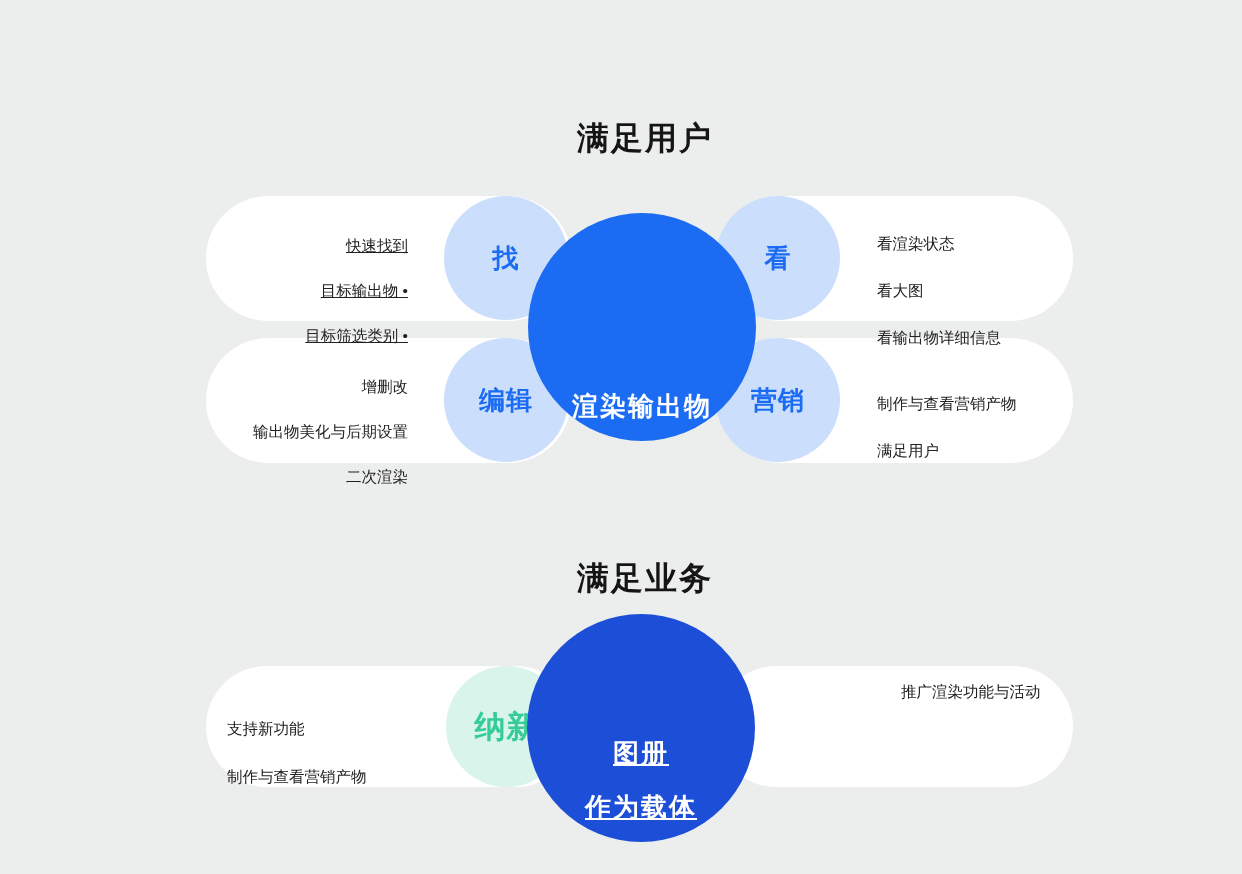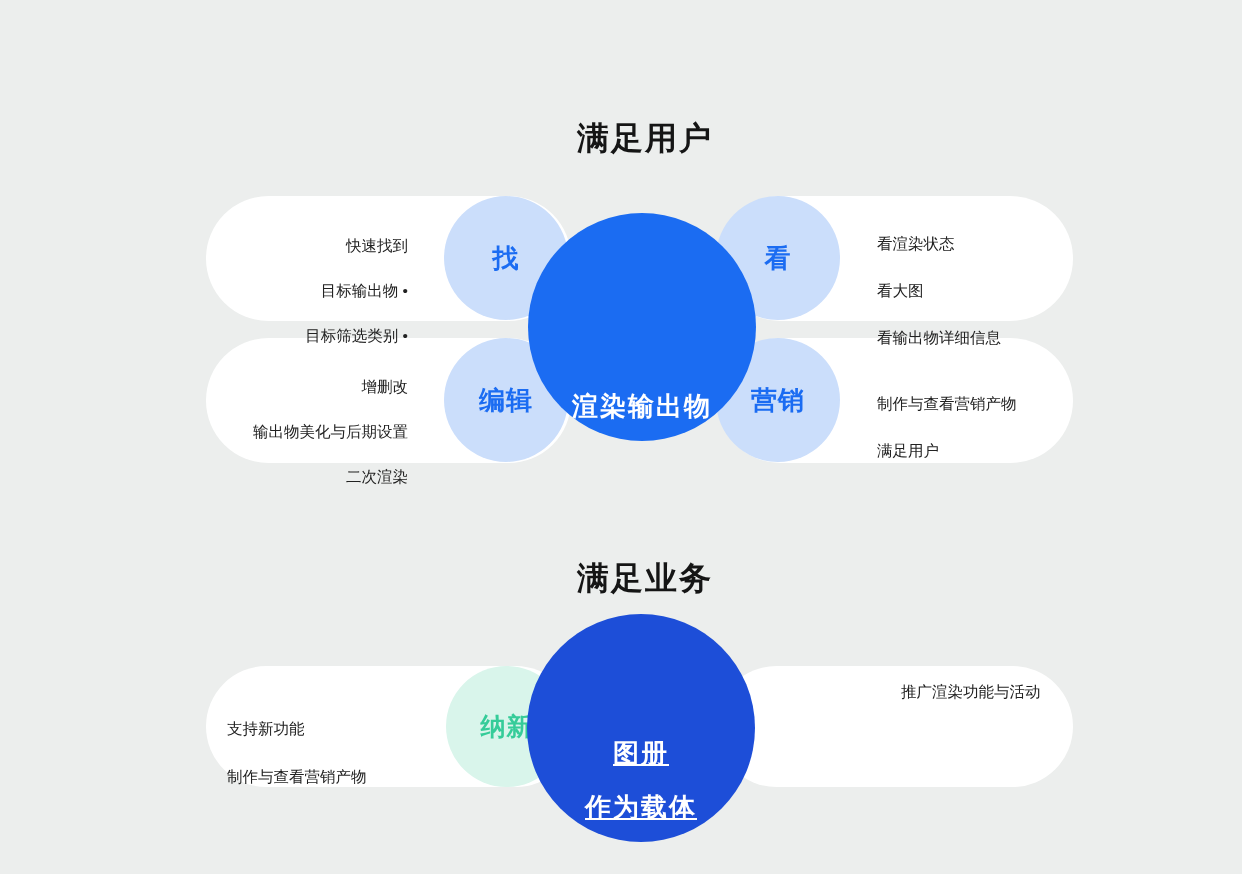--- a/index.html
+++ b/index.html
@@ -40,21 +40,21 @@
     position: absolute;
     border-radius: 50%;
     display: flex;
     align-items: center;
     justify-content: center;
     font-weight: bold;
     z-index: 2;
     letter-spacing: 1px;
   }
   .node-blue  { background: #cbdefb; color: #1b6cf2; font-size: 26px; }
-  .node-green { background: #d9f5eb; color: #35cc99; font-size: 25px; }
+  .node-green { background: #d9f5eb; color: #35cc99; font-size: 31px; }
   .circle-find      { left: 428px; top: 180px; width: 124px; height: 124px; }
   .circle-view      { left: 700px; top: 180px; width: 124px; height: 124px; }
   .circle-edit      { left: 428px; top: 322px; width: 124px; height: 124px; }
   .circle-marketing { left: 700px; top: 322px; width: 124px; height: 124px; }
   .circle-recruit   { left: 430px; top: 650px; width: 121px; height: 121px; }
   .circle-ops       { left: 702px; top: 650px; width: 121px; height: 121px; }
 
   .center-circle {
     position: absolute;
     border-radius: 50%;
@@ -73,21 +73,21 @@
   .center-blue  { background: #1b6cf2; left: 512px; top: 197px; width: 228px; height: 228px; }
   .center-green { background: #1d4ed8; left: 511px; top: 598px; width: 228px; height: 228px; text-decoration: underline; }
 
   .pill-text {
     position: absolute;
     font-size: 15.5px;
     color: #222222;
     z-index: 2;
   }
   .pill-text div { white-space: nowrap; }
-  .text-find      { left: 210px; top: 199px; width: 198px; text-align: right; line-height: 29px; }
+  .text-find      { left: 210px; top: 199px; width: 198px; text-align: right; line-height: 29px; text-decoration: underline; }
   .text-view      { left: 845px; top: 196px; text-align: left;  line-height: 31px; }
   .text-edit      { left: 195px; top: 340px; width: 213px; text-align: right; line-height: 29px; }
   .text-marketing { left: 845px; top: 356px; text-align: left;  line-height: 31px; }
   .text-recruit   { left: 195px; top: 681px; width: 213px; text-align: left; line-height: 32px; }
   .text-ops       { left: 845px; top: 650px; height: 121px; display: flex; align-items: flex-start; margin-left: 24px; }
 </style>
 </head>
 <body>
 
 <div class="canvas">

